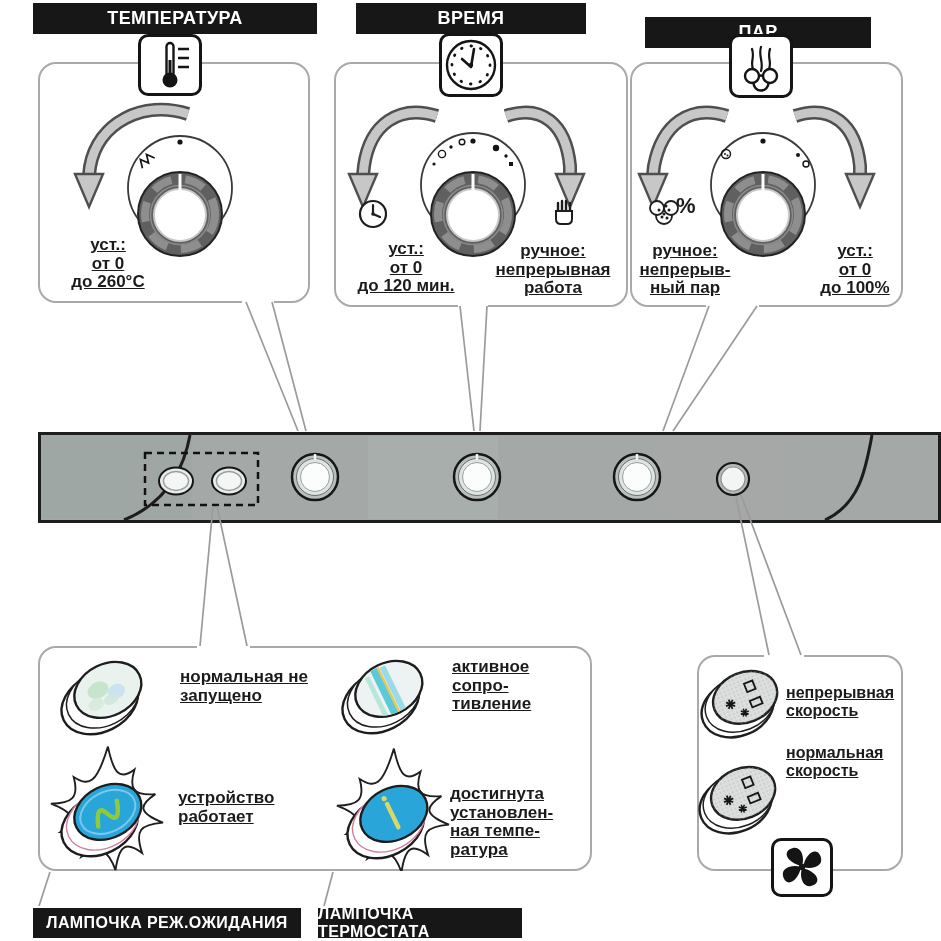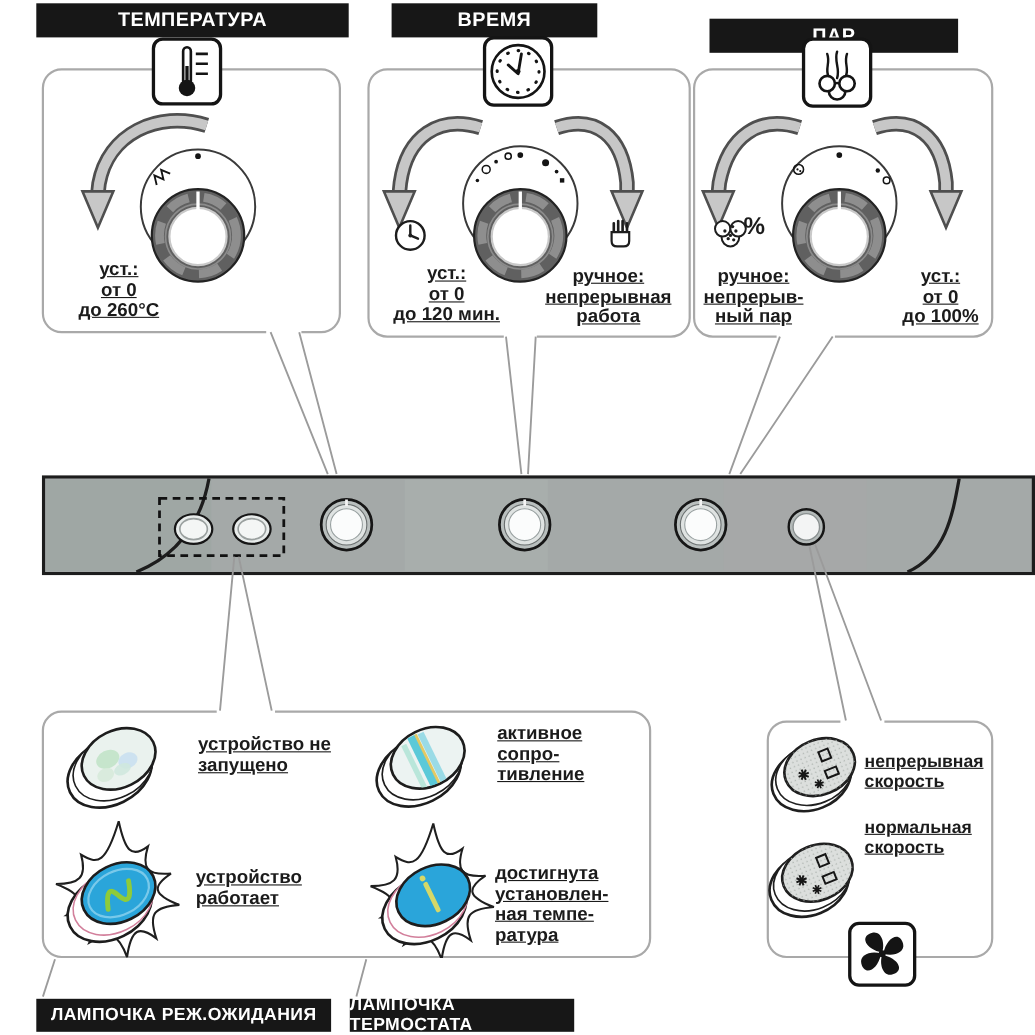--- a/index.html
+++ b/index.html
@@ -21,21 +21,21 @@
           box-sizing:border-box;z-index:7;display:flex;align-items:center;justify-content:center;}
   .panelwrap{position:absolute;z-index:2;}
   .overlay{position:absolute;left:0;top:0;z-index:5;pointer-events:none;}
 </style>
 </head>
 <body>
 
 <div id="stage">
 
   <div class="banner" style="left:33px;top:3px;width:284px">ТЕМПЕРАТУРА</div>
-  <div class="banner" style="left:356px;top:3px;width:187px">ВРЕМЯ</div>
+  <div class="banner" style="left:356px;top:3px;width:230px">ВРЕМЯ</div>
   <div class="banner" style="left:645px;top:17px;width:226px">ПАР</div>
 
   <div class="cbox" style="left:38px;top:62px;width:272px;height:241px"></div>
   <div class="cbox" style="left:334px;top:62px;width:294px;height:245px"></div>
   <div class="cbox" style="left:630px;top:62px;width:273px;height:245px"></div>
   <div class="cbox" style="left:38px;top:646px;width:554px;height:225px"></div>
   <div class="cbox" style="left:697px;top:655px;width:206px;height:216px"></div>
 
   <div class="iconsq" style="left:138px;top:34px;width:64px;height:62px">
     <svg width="58" height="56" viewBox="-29 -28 58 56">
@@ -303,21 +303,21 @@
       <g fill="#141414">
         <path d="M0,-1 C-15,-4 -21,-16 -9,-19 C-1,-21 3,-10 0,-1 Z"></path>
         <path d="M0,-1 C-15,-4 -21,-16 -9,-19 C-1,-21 3,-10 0,-1 Z" transform="rotate(90)"></path>
         <path d="M0,-1 C-15,-4 -21,-16 -9,-19 C-1,-21 3,-10 0,-1 Z" transform="rotate(180)"></path>
         <path d="M0,-1 C-15,-4 -21,-16 -9,-19 C-1,-21 3,-10 0,-1 Z" transform="rotate(270)"></path>
         <circle r="3.2"></circle>
       </g>
     </svg>
   </div>
 
-  <div class="txt" style="left:180px;top:668px;width:160px">устройство не
+  <div class="txt" style="left:180px;top:668px;width:160px">нормальная не
 запущено</div>
   <div class="txt" style="left:178px;top:789px;width:150px">устройство
 работает</div>
   <div class="txt" style="left:452px;top:658px;width:120px">активное
 сопро-
 тивление</div>
   <div class="txt" style="left:450px;top:785px;width:130px">достигнута
 установлен-
 ная темпе-
 ратура</div>

